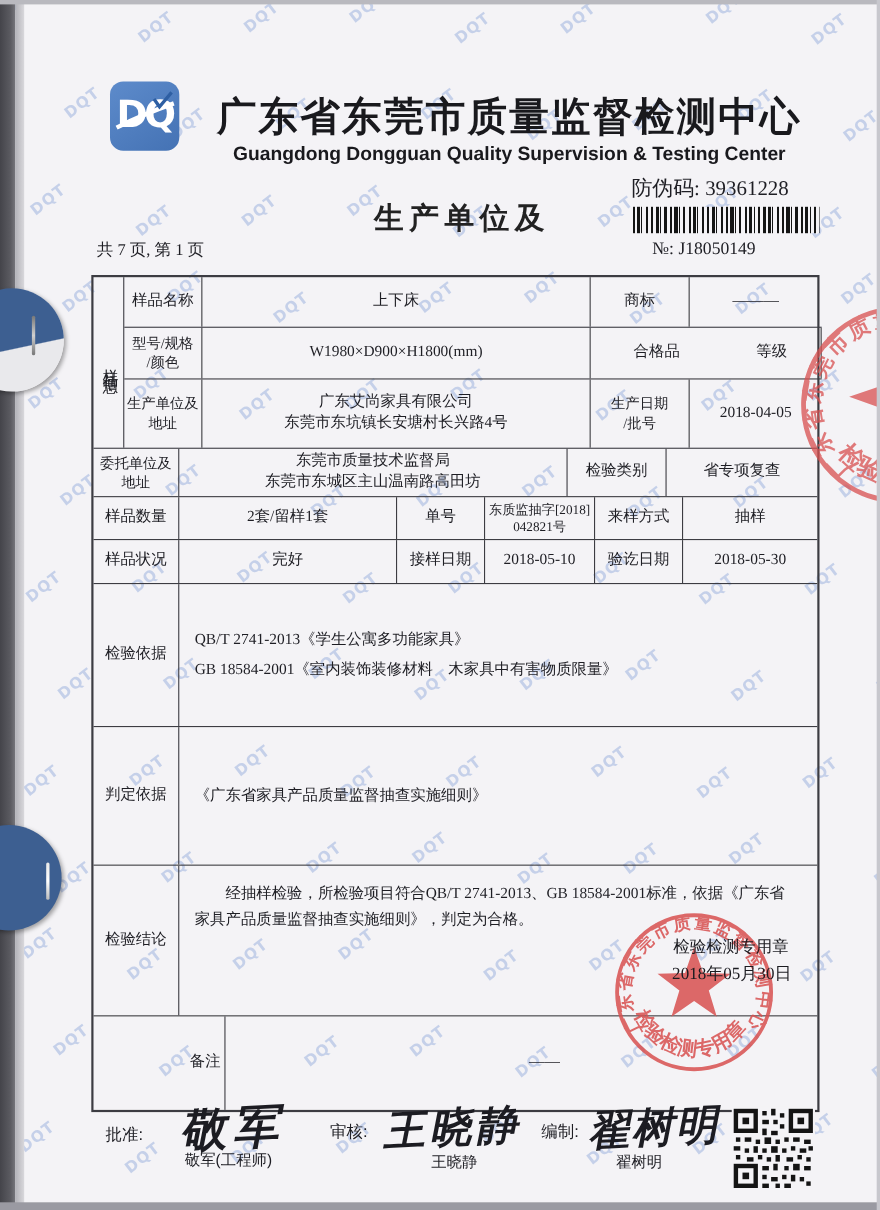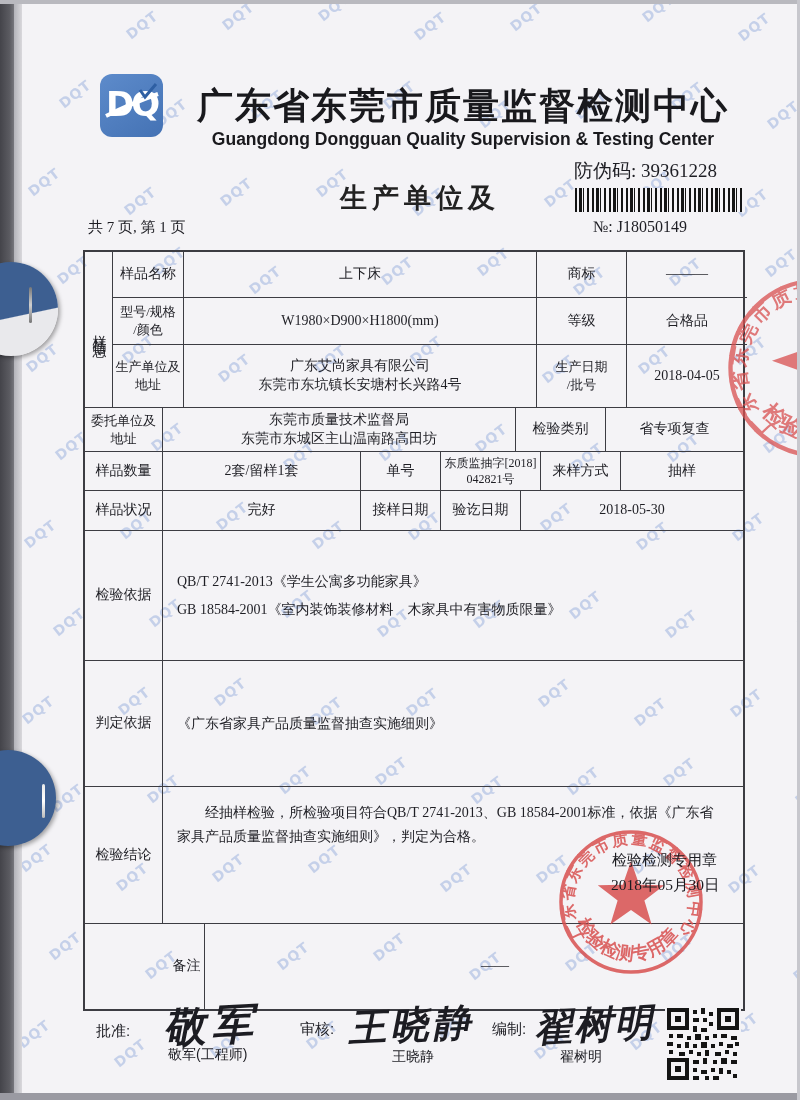--- a/index.html
+++ b/index.html
@@ -220,22 +220,22 @@
         <div class="trow h45">
           <div class="cell w71 h45">样品名称</div>
           <div class="cell w353 h45">上下床</div>
           <div class="cell w90 h45">商标</div>
           <div class="cell w120 h45 end">———</div>
         </div>
         <div class="trow h46">
           <div class="cell w71 h46 pre fs13">型号/规格
 /颜色</div>
           <div class="cell w353 h46">W1980×D900×H1800(mm)</div>
+          <div class="cell w120 h46 end">合格品</div>
           <div class="cell w90 h46">等级</div>
-          <div class="cell w120 h46 end">合格品</div>
         </div>
         <div class="trow h62">
           <div class="cell w71 h62 pre fs13">生产单位及
 地址</div>
           <div class="cell w353 h62 pre">广东艾尚家具有限公司
 东莞市东坑镇长安塘村长兴路4号</div>
           <div class="cell w90 h62 pre fs13">生产日期
 /批号</div>
           <div class="cell w120 h62 end">2018-04-05</div>
         </div>
@@ -254,20 +254,21 @@
       <div class="cell w80 h38">单号</div>
       <div class="cell w100 h38 pre fs12">东质监抽字[2018]
 042821号</div>
       <div class="cell w80 h38">来样方式</div>
       <div class="cell w105 h38 end">抽样</div>
     </div>
     <div class="trow h39">
       <div class="cell w99 h39">样品状况</div>
       <div class="cell w198 h39">完好</div>
       <div class="cell w80 h39">接样日期</div>
+      <div class="cell w100 h39">2018-05-10</div>
       <div class="cell w80 h39">验讫日期</div>
       <div class="cell w105 h39 end">2018-05-30</div>
     </div>
     <div class="trow h129">
       <div class="cell w99 h129">检验依据</div>
       <div class="cell w563 h129 end left pre basis-text">QB/T 2741-2013《学生公寓多功能家具》
 GB 18584-2001《室内装饰装修材料　木家具中有害物质限量》</div>
     </div>
     <div class="trow h125">
       <div class="cell w99 h125">判定依据</div>

